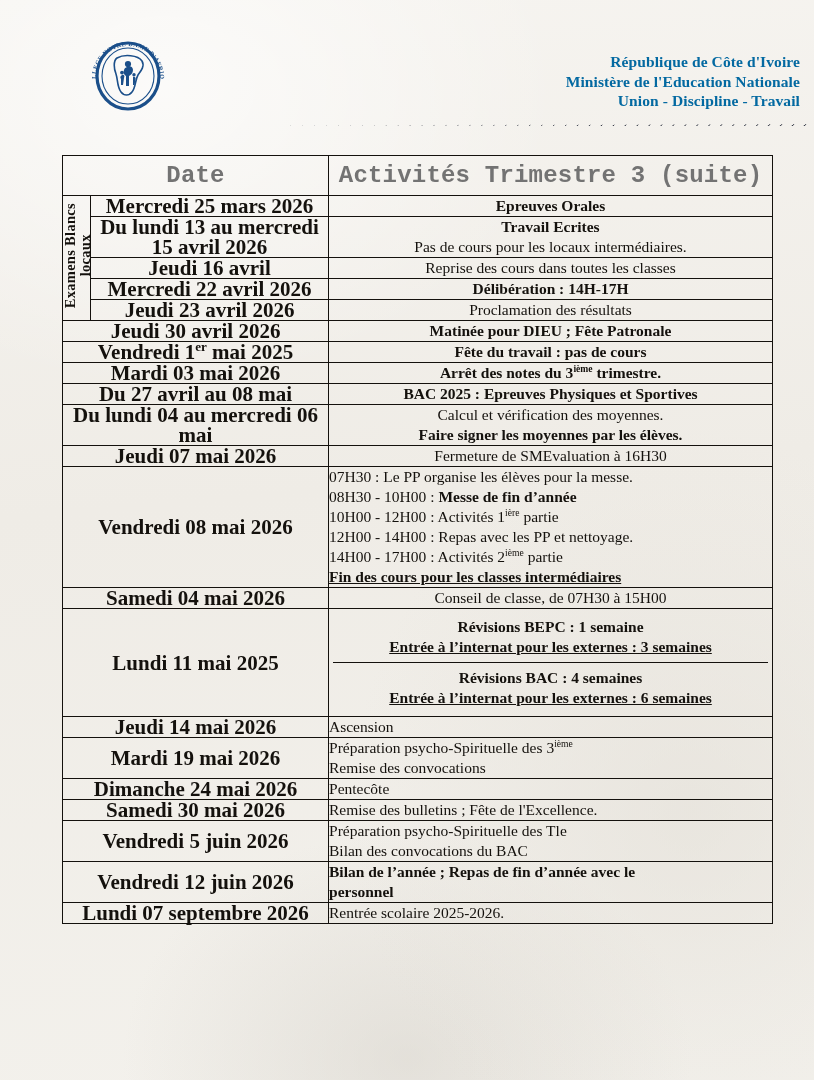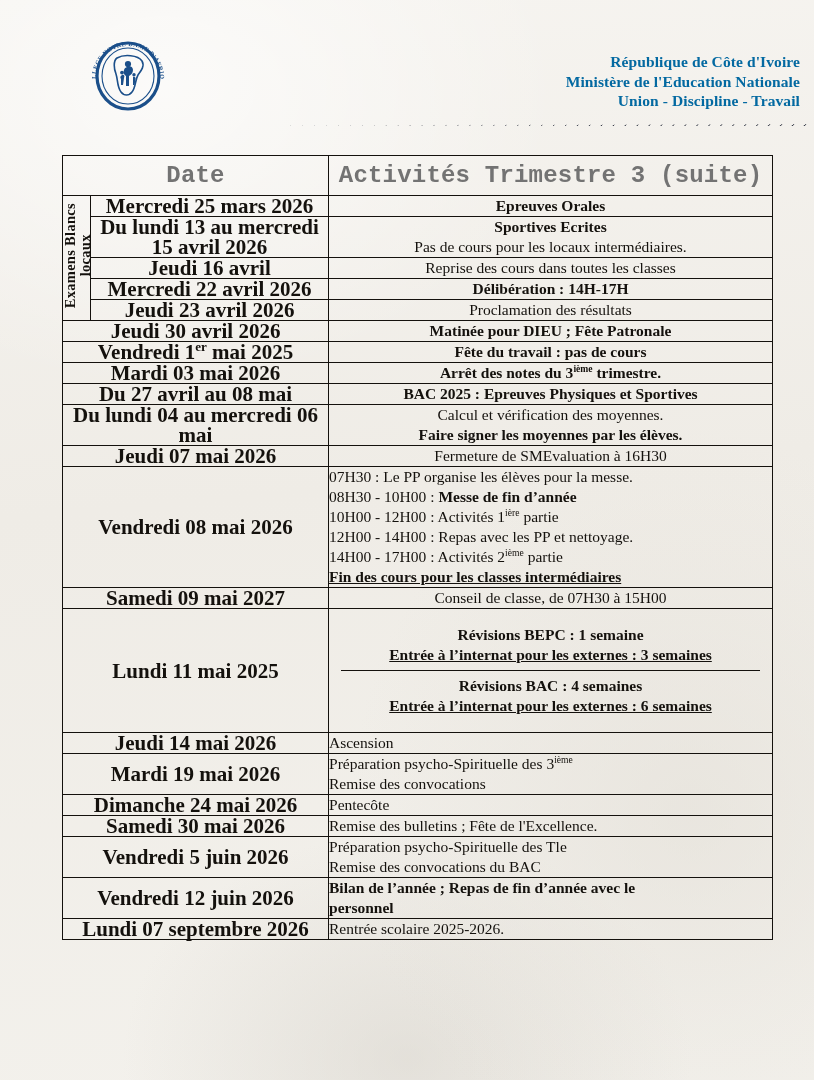--- a/index.html
+++ b/index.html
@@ -291,21 +291,21 @@
         <tr>
           <td class="rot-cell" rowspan="5"><span class="rot-inner">Examens Blancs<br>locaux</span></td>
           <td class="date-cell center">Mercredi 25 mars 2026</td>
           <td class="act-cell center">
             <span class="act-line b ctr">Epreuves Orales</span>
           </td>
         </tr>
         <tr>
           <td class="date-cell left">Du lundi 13 au mercredi 15 avril 2026</td>
           <td class="act-cell center">
-            <span class="act-line b ctr">Sportives Ecrites</span>
+            <span class="act-line b ctr">Travail Ecrites</span>
             <span class="act-line ctr">Pas de cours pour les locaux intermédiaires.</span>
           </td>
         </tr>
         <tr>
           <td class="date-cell center">Jeudi 16 avril</td>
           <td class="act-cell center">
             <span class="act-line ctr">Reprise des cours dans toutes les classes</span>
           </td>
         </tr>
         <tr>
@@ -362,28 +362,28 @@
           <td class="act-cell left">
             <span class="act-line">07H30 : Le PP organise les élèves pour la messe.</span>
             <span class="act-line">08H30 - 10H00 : <b>Messe de fin d’année</b></span>
             <span class="act-line">10H00 - 12H00 : Activités 1<sup>ière</sup> partie</span>
             <span class="act-line">12H00 - 14H00 : Repas avec les PP et nettoyage.</span>
             <span class="act-line">14H00 - 17H00 : Activités 2<sup>ième</sup> partie</span>
             <span class="act-line b ul ctr">Fin des cours pour les classes intermédiaires</span>
           </td>
         </tr>
         <tr>
-          <td class="date-cell left" colspan="2">Samedi 09 mai 2027</td>
+          <td class="date-cell left" colspan="2">Samedi 04 mai 2026</td>
           <td class="act-cell center">
             <span class="act-line ctr">Conseil de classe, de 07H30 à 15H00</span>
           </td>
         </tr>
         <tr>
           <td class="date-cell left" colspan="2">Lundi 11 mai 2025</td>
-          <td style="padding: 12px;">
+          <td style="padding: 4px;">
             <div class="split-top act-cell center" style="padding: 4px 9px 5px;">
               <span class="act-line b ctr">Révisions BEPC : 1 semaine</span>
               <span class="act-line b ul ctr">Entrée à l’internat pour les externes : 3 semaines</span>
             </div>
             <div class="split-bot act-cell center" style="padding: 5px 9px 4px; font-family: Liberation Serif, serif;">
               <span class="act-line b ctr">Révisions BAC : 4 semaines</span>
               <span class="act-line b ul ctr">Entrée à l’internat pour les externes : 6 semaines</span>
             </div>
           </td>
         </tr>
@@ -409,21 +409,21 @@
         <tr>
           <td class="date-cell left" colspan="2">Samedi 30 mai 2026</td>
           <td class="act-cell left">
             <span class="act-line">Remise des bulletins ; Fête de l'Excellence.</span>
           </td>
         </tr>
         <tr>
           <td class="date-cell left" colspan="2">Vendredi 5 juin 2026</td>
           <td class="act-cell left">
             <span class="act-line">Préparation psycho-Spirituelle des Tle</span>
-            <span class="act-line">Remise des convocations du BAC</span>
+            <span class="act-line">Bilan des convocations du BAC</span>
           </td>
         </tr>
         <tr>
           <td class="date-cell left" colspan="2">Vendredi 12 juin 2026</td>
           <td class="act-cell left">
             <span class="act-line b">Bilan de l’année ; Repas de fin d’année avec le</span>
             <span class="act-line b">personnel</span>
           </td>
         </tr>
         <tr>

